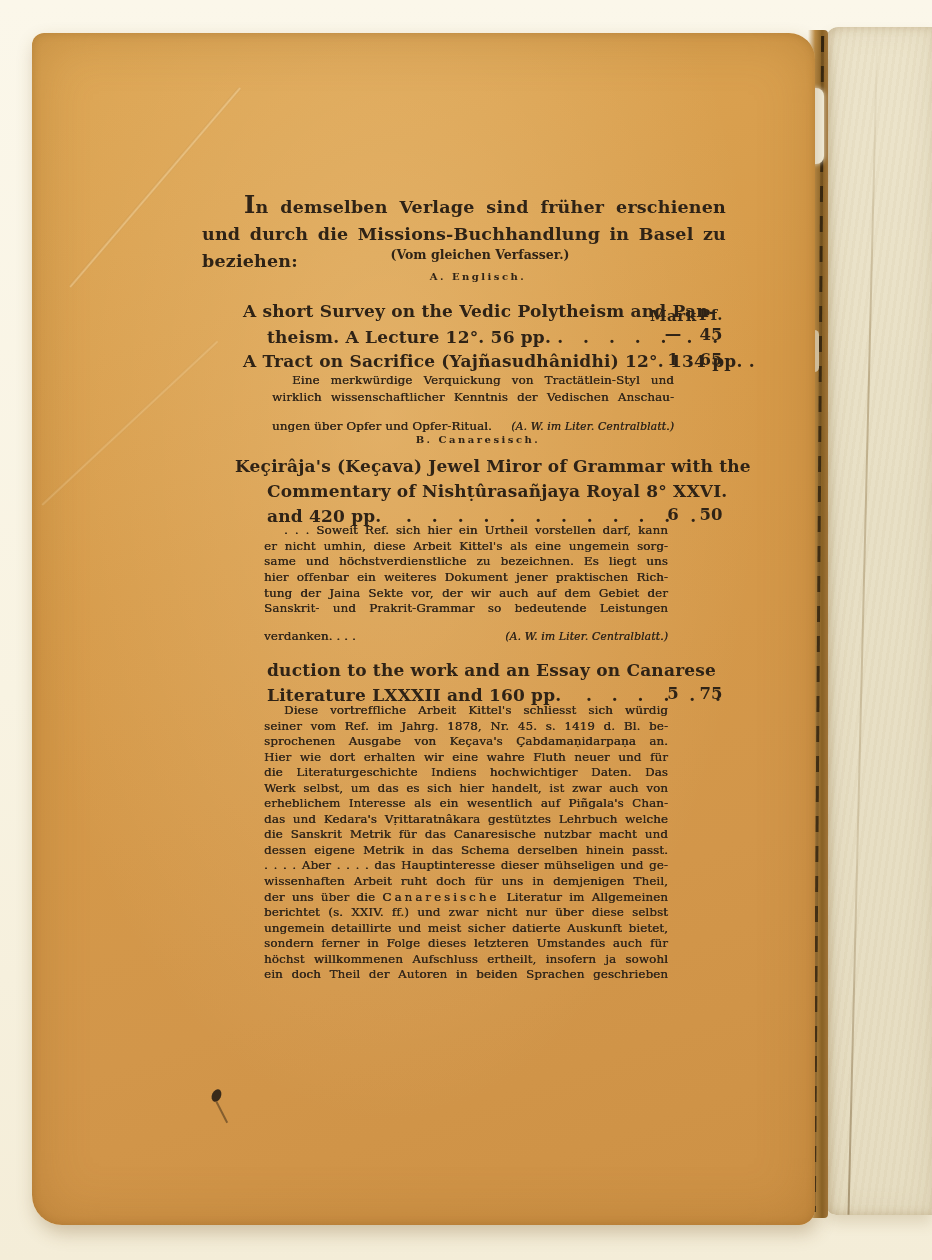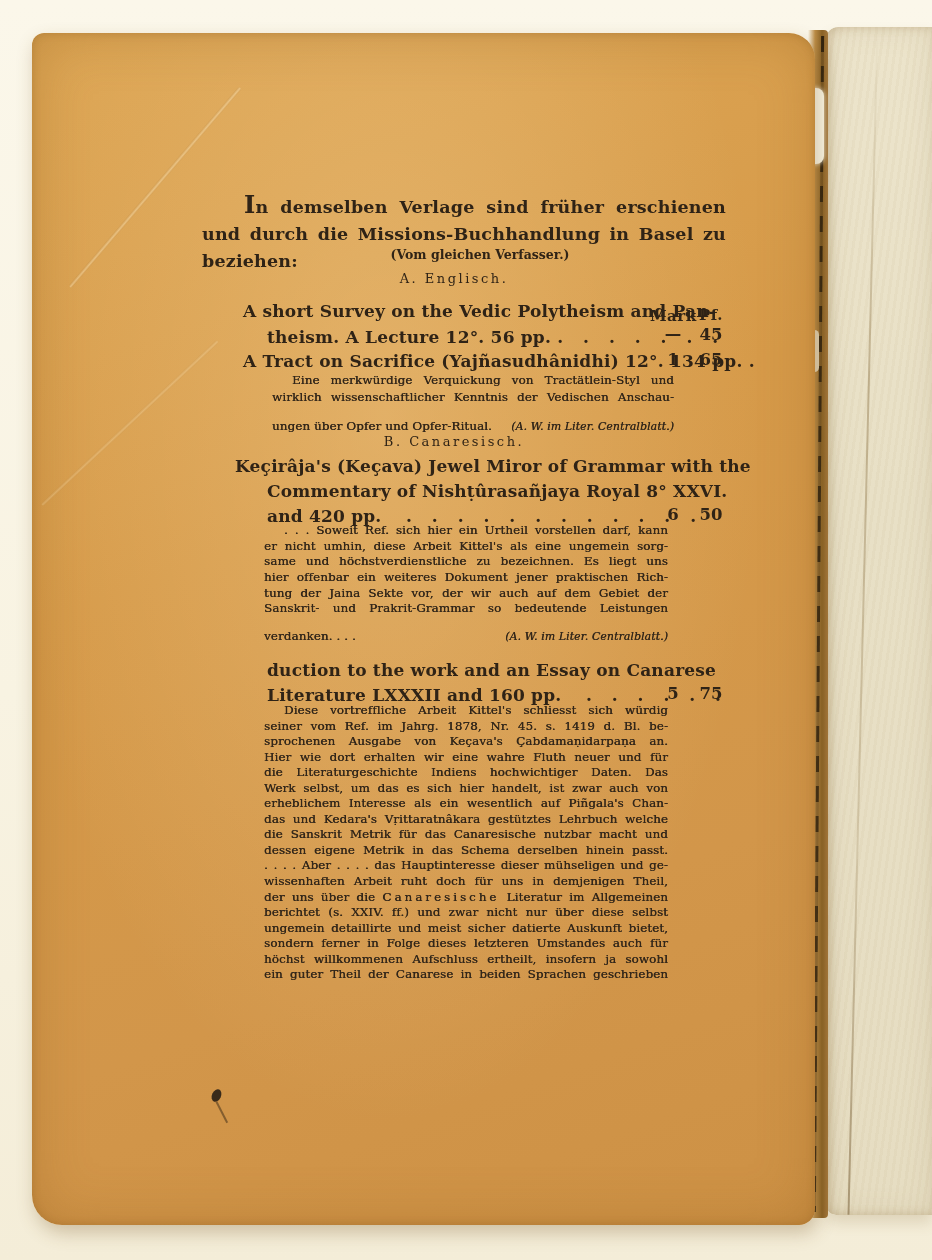--- a/index.html
+++ b/index.html
@@ -56,21 +56,21 @@
   .crease.c1{left:38px;top:252px;width:262px;transform:rotate(-49.5deg);transform-origin:0 50%;}
   .crease.c2{left:10px;top:470px;width:240px;transform:rotate(-43deg);transform-origin:0 50%;opacity:.4;}
   .inkspot{position:absolute;left:180px;top:1056px;width:9px;height:13px;background:#382a1a;border-radius:50%;transform:rotate(25deg);}
   .inkspot::after{content:"";position:absolute;left:7px;top:11px;width:24px;height:1.5px;background:rgba(70,50,25,0.55);transform:rotate(38deg);transform-origin:0 50%;}
 
   
   .lede{position:absolute;left:170px;top:140px;width:524px;font-size:17.5px;line-height:27px;
         font-weight:bold;text-indent:42px;text-align:justify;letter-spacing:.2px;}
   .lede::first-letter{font-size:24px;}
   .byline{position:absolute;left:186px;top:214px;width:524px;text-align:center;font-size:12.5px;font-weight:bold;}
-  .heading{position:absolute;left:160px;width:524px;text-align:center;font-size:13px;font-weight:normal;letter-spacing:2.5px;}
+  .heading{position:absolute;left:184px;width:524px;text-align:center;font-size:10px;font-weight:bold;letter-spacing:2.5px;}
   .hA{top:238px;} .hB{top:401px;}
 
   .entry{position:absolute;font-size:17px;font-weight:bold;white-space:nowrap;letter-spacing:.2px;margin-left:39px;}
   .entry.j{text-align:justify;text-align-last:justify;}
   .dots{letter-spacing:2px;word-spacing:10px;}
   .colhead{position:absolute;width:46px;text-align:center;font-size:15px;font-weight:bold;letter-spacing:.5px;}
   .price{position:absolute;width:46px;text-align:center;font-size:16.5px;font-weight:bold;}
   .colM{left:618px;} .colP{left:656px;}
 
   .review{position:absolute;font-size:11.9px;color:#33271a;letter-spacing:.1px;
@@ -187,17 +187,17 @@
       <div class="ln">dessen eigene Metrik in das Schema derselben hinein passt.</div>
       <div class="ln">. . . . Aber . . . . das Hauptinteresse dieser mühseligen und ge-</div>
       <div class="ln">wissenhaften Arbeit ruht doch für uns in demjenigen Theil,</div>
       <div class="ln">
         <span>der uns über die </span><span class="gsp">Canaresische</span><span> Literatur im Allgemeinen</span>
       </div>
       <div class="ln">berichtet (s. XXIV. ff.) und zwar nicht nur über diese selbst</div>
       <div class="ln">ungemein detaillirte und meist sicher datierte Auskunft bietet,</div>
       <div class="ln">sondern ferner in Folge dieses letzteren Umstandes auch für</div>
       <div class="ln">höchst willkommenen Aufschluss ertheilt, insofern ja sowohl</div>
-      <div class="ln">ein guter Theil der Canarese in beiden Sprachen geschrieben</div>
+      <div class="ln">ein doch Theil der Autoren in beiden Sprachen geschrieben</div>
     </div>
 
   </div>
 </div>
 
 </body></html>

